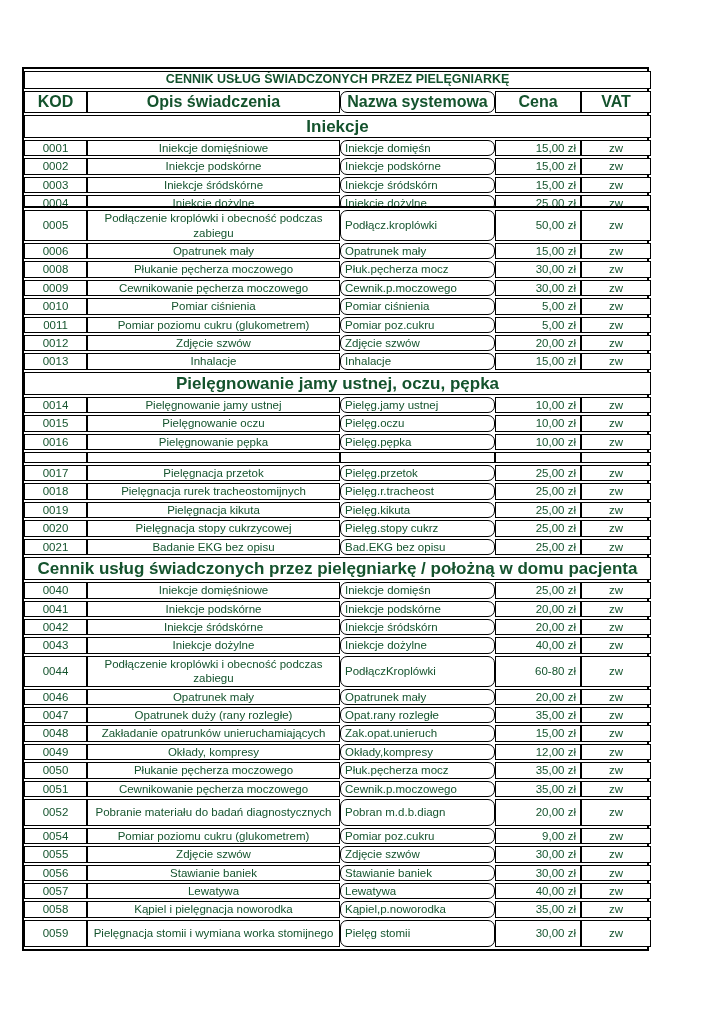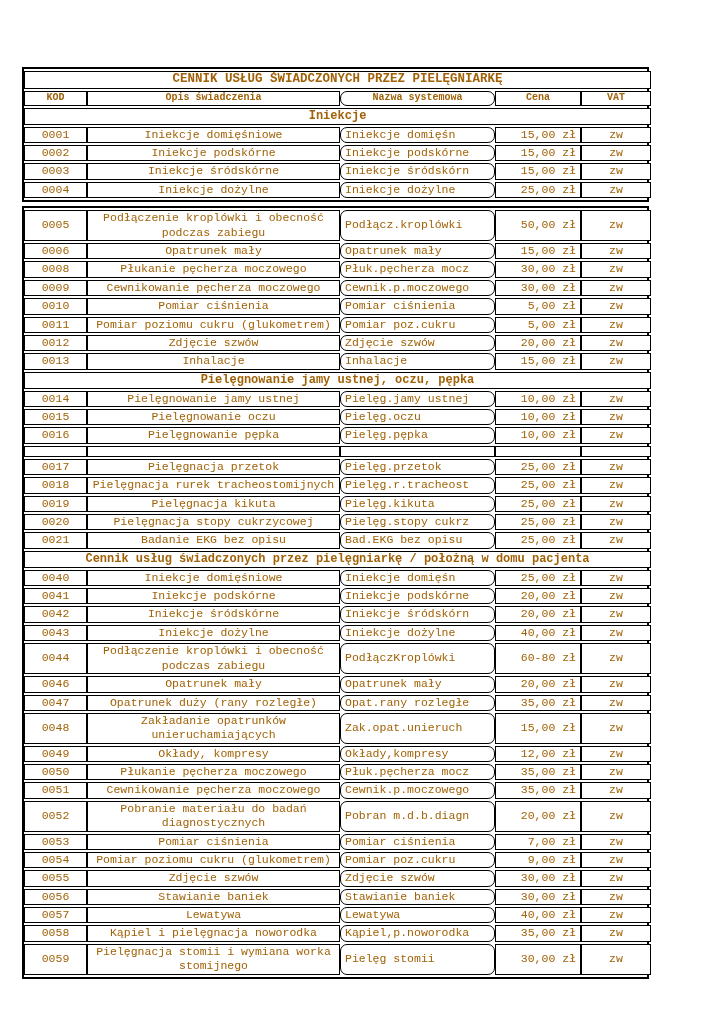--- a/index.html
+++ b/index.html
@@ -5,22 +5,22 @@
   html, body {
     margin: 0;
     padding: 0;
     background: #ffffff;
   }
   .page {
     position: relative;
     width: 725px;
     height: 1024px;
     background: #ffffff;
-    color: #a16207;
-    font-family: Liberation Mono, monospace;
+    color: #14532d;
+    font-family: Liberation Sans, sans-serif;
     overflow: hidden;
   }
   .tblwrap {
     position: absolute;
     left: 22px;
     width: 627px;
     border: 2px solid #000000;
     background: #ffffff;
     box-sizing: border-box;
   }
@@ -52,27 +52,27 @@
 
   tr.title-row td {
     font-weight: bold;
     text-align: center;
     font-size: 12.5px;
     height: 15px;
   }
   table.price th {
     font-weight: bold;
     text-align: center;
-    font-size: 10px;
+    font-size: 16px;
     height: 15px;
   }
   tr.section-row td {
     font-weight: bold;
     text-align: center;
-    font-size: 12px;
+    font-size: 17px;
     height: 13px;
   }
   tr.row-tall td { height: 31px; }
   tr.row-med  td { height: 27px; }
   tr.empty-row td { height: 11px; }
 </style>
 </head>
 <body>
 
 <div class="page">
@@ -347,27 +347,20 @@
             <td class="c-vat">zw</td>
           </tr>
           <tr class="row-med">
             <td class="c-kod">0052</td>
             <td class="c-opis">Pobranie materiału do badań diagnostycznych</td>
             <td class="c-nazwa">Pobran m.d.b.diagn</td>
             <td class="c-cena">20,00 zł</td>
             <td class="c-vat">zw</td>
           </tr>
           <tr>
-            <td class="c-kod">0053</td>
-            <td class="c-opis">Pomiar ciśnienia</td>
-            <td class="c-nazwa">Pomiar ciśnienia</td>
-            <td class="c-cena">7,00 zł</td>
-            <td class="c-vat">zw</td>
-          </tr>
-          <tr>
             <td class="c-kod">0054</td>
             <td class="c-opis">Pomiar poziomu cukru (glukometrem)</td>
             <td class="c-nazwa">Pomiar poz.cukru</td>
             <td class="c-cena">9,00 zł</td>
             <td class="c-vat">zw</td>
           </tr>
           <tr>
             <td class="c-kod">0055</td>
             <td class="c-opis">Zdjęcie szwów</td>
             <td class="c-nazwa">Zdjęcie szwów</td>

